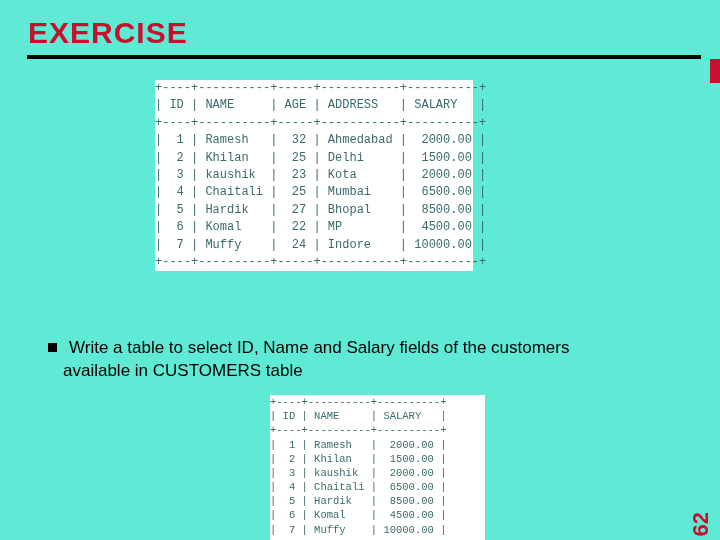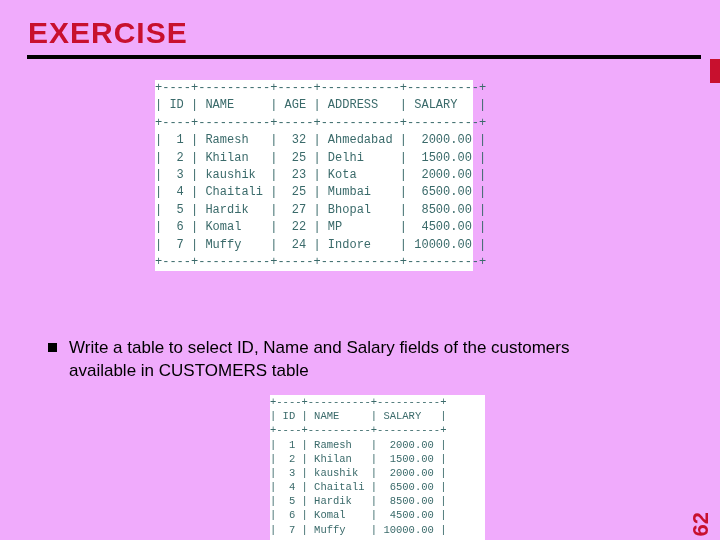--- a/index.html
+++ b/index.html
@@ -1,17 +1,17 @@
 <!DOCTYPE html>
 <html><head>
 <meta charset="utf-8">
 <style>
   * { box-sizing: border-box; margin: 0; padding: 0; }
   html, body { width: 720px; height: 540px; background: #fff; font-family: Arial, Helvetica, sans-serif; }
-  .slide { position: relative; width: 720px; height: 540px; background: #f0abfc; }
+  .slide { position: relative; width: 720px; height: 540px; background: #5eead4; }
   .title {
     position: absolute;
     left: 28px; top: 16px;
     font-size: 30px;
     font-weight: 800;
     letter-spacing: 1px;
     color: #c8102e;
   }
   .title-rule {
     position: absolute;
@@ -55,21 +55,21 @@
     width: 9px; height: 9px;
     background: #000;
     margin-right: 12px;
     vertical-align: 1px;
   }
   .bullet-block .bullet-text {
     display: inline;
   }
   .bullet-block .bullet-cont {
     display: block;
-    margin-left: 21px;
+    margin-left: 15px;
   }
   .page-num {
     position: absolute;
     right: 6px; bottom: 28px;
     transform: rotate(-90deg);
     transform-origin: right bottom;
     font-size: 22px;
     font-weight: 700;
     color: #c8102e;
   }

